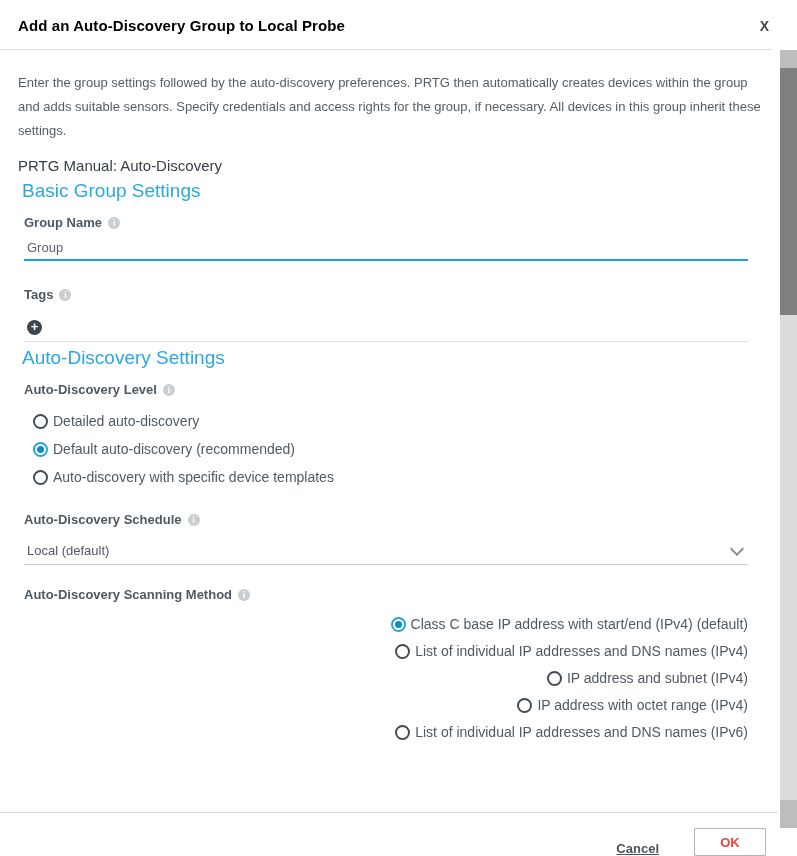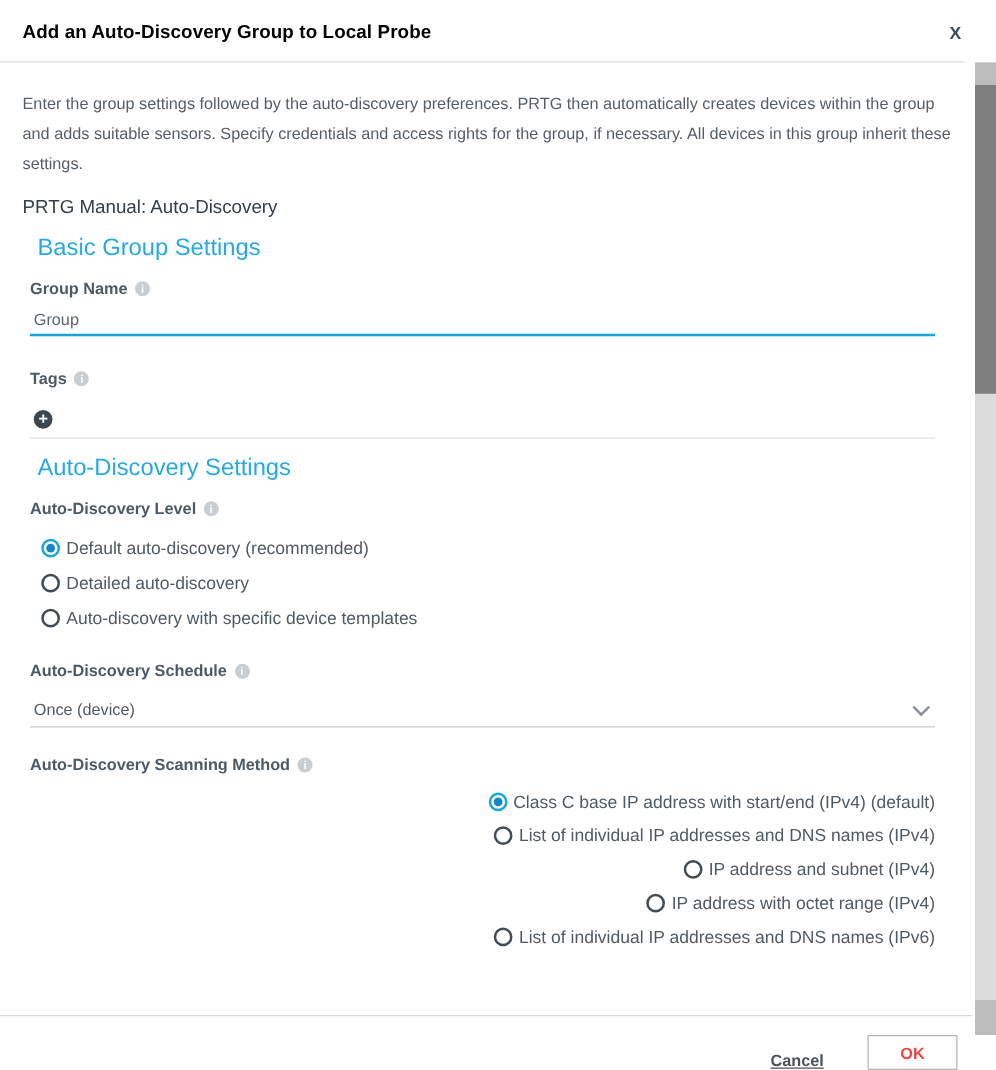--- a/index.html
+++ b/index.html
@@ -35,21 +35,21 @@
     margin: 21px 0 0 0; max-width: 752px;
     font-size: 13px; line-height: 24px; color: #555e67;
   }
   .manual-row { margin-top: 14px; }
   .manual-link {
     font-size: 15px; font-weight: normal; color: #333e48;
     text-decoration: none; cursor: pointer;
   }
 
   h2.section-heading {
-    margin: 12px; font-size: 19px; font-weight: 400; color: #29a9e0;
+    margin: 4px; font-size: 19px; font-weight: 400; color: #29a9e0;
     line-height: 24px;
   }
   .h-basic { margin-top: 49px; }
   .h-auto  { margin-top: 44px; }
 
   .field { margin-left: 6px; margin-right: 31px; }
   .label-row { display: flex; align-items: center; }
   .field-label { font-size: 13px; font-weight: bold; color: #4d5964; }
   .info-icon {
     display: inline-block; width: 12px; height: 12px; margin-left: 6px;
@@ -172,41 +172,41 @@
 
     <h2 class="section-heading h-auto">Auto-Discovery Settings</h2>
 
     <div class="field f-level">
       <div class="label-row">
         <span class="field-label">Auto-Discovery Level</span>
         <span class="info-icon">i</span>
       </div>
       <div class="radio-group">
           <div class="radio-row">
+            <span class="radio"></span>
+            <span class="radio-label">Detailed auto-discovery</span>
+          </div>
+          <div class="radio-row">
             <span class="radio selected"></span>
             <span class="radio-label">Default auto-discovery (recommended)</span>
           </div>
           <div class="radio-row">
             <span class="radio"></span>
-            <span class="radio-label">Detailed auto-discovery</span>
-          </div>
-          <div class="radio-row">
-            <span class="radio"></span>
             <span class="radio-label">Auto-discovery with specific device templates</span>
           </div>
         </div>
     </div>
 
     <div class="field f-schedule">
       <div class="label-row">
         <span class="field-label">Auto-Discovery Schedule</span>
         <span class="info-icon">i</span>
       </div>
       <div class="select-row">
-        <span class="select-value">Once (device)</span>
+        <span class="select-value">Local (default)</span>
         <span class="chevron-down"></span>
       </div>
     </div>
 
     <div class="field f-scanning">
       <div class="label-row">
         <span class="field-label">Auto-Discovery Scanning Method</span>
         <span class="info-icon">i</span>
       </div>
       <div class="radio-group dense">

